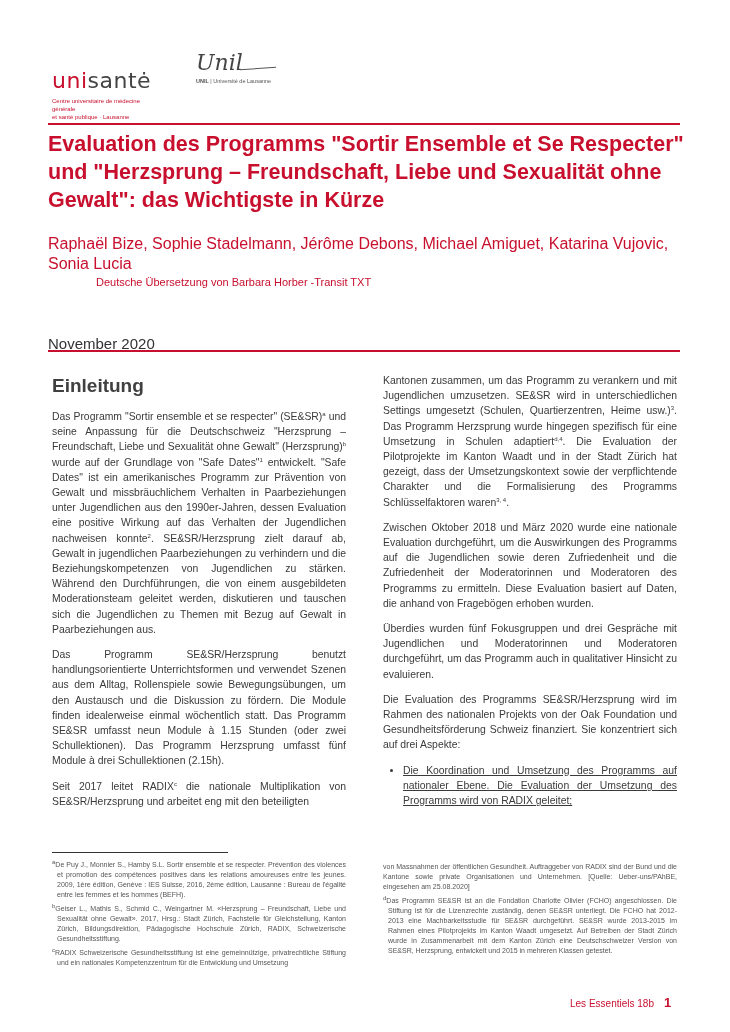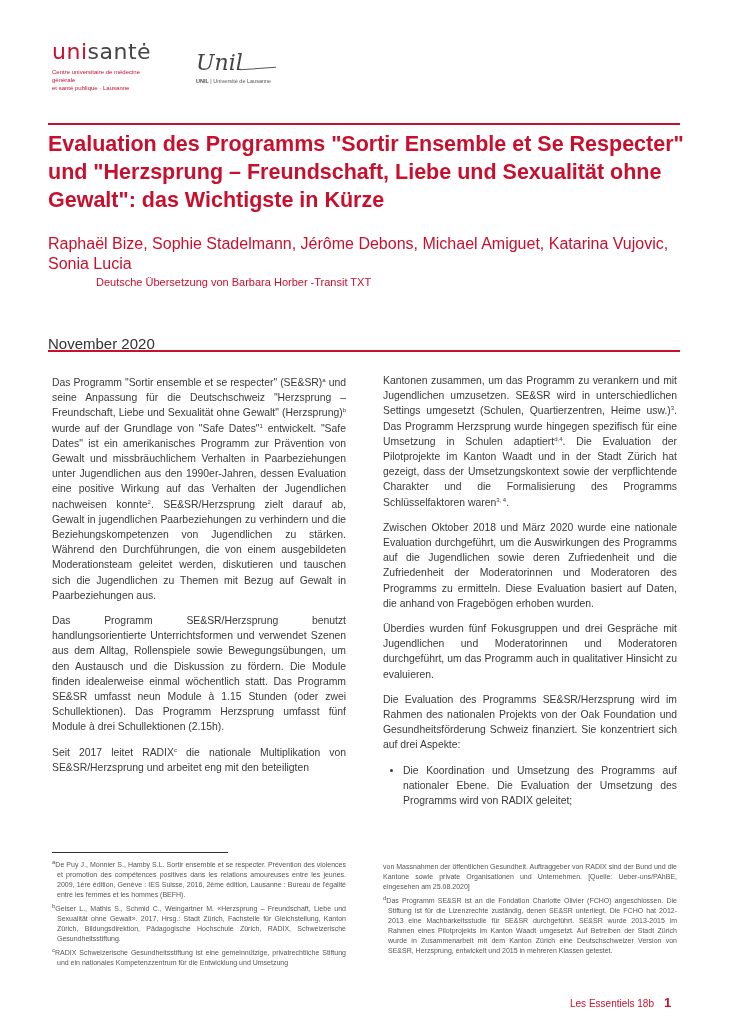--- a/index.html
+++ b/index.html
@@ -1,20 +1,20 @@
 <!DOCTYPE html>
 <html><head>
 <meta charset="utf-8">
 <style>
   html, body { margin: 0; padding: 0; background: #ffffff; }
   body { width: 730px; height: 1032px; position: relative; overflow: hidden; font-family: "Liberation Sans", sans-serif; color: #333; }
   .abs { position: absolute; }
 
   
-  .logo-unisante { left: 52px; top: 41px; }
+  .logo-unisante { left: 52px; top: 70px; }
   .logo-word { font-family: "DejaVu Sans", sans-serif; font-size: 22px; letter-spacing: 0.5px; color: #444; line-height: 22px; }
   .logo-word .red { color: #c8102e; }
   .logo-sub { font-size: 6px; color: #c8102e; line-height: 8px; margin-top: 5px; width: 110px; }
   .logo-unil { left: 196px; top: 52px; }
   .unil-script { font-family: "DejaVu Serif", serif; font-style: italic; font-size: 22px; color: #444; line-height: 22px; position: relative; width: 80px; }
   .unil-script::after { content: ""; position: absolute; left: 44px; top: 16px; width: 36px; height: 1px; background: #555; transform: rotate(-4deg); }
   .unil-sub { font-size: 5.5px; color: #555; margin-top: 4px; }
   .unil-sub b { font-weight: bold; }
 
   
@@ -30,21 +30,21 @@
   .date { left: 48px; top: 335px; color: #333; font-weight: normal; font-size: 15px; }
 
   
   .col { width: 294px; font-size: 10.4px; line-height: 15.2px; color: #3a3a3a; text-align: justify; }
   .col-left { left: 52px; top: 375px; }
   .col-right { left: 383px; top: 373px; }
   .col p { margin: 0 0 10px 0; }
   .h-intro { font-size: 19px; font-weight: bold; color: #404040; margin: 0 0 12px 0; line-height: 22px; }
   sup { font-size: 6px; line-height: 0; }
   .bullet-list { margin: 0; padding-left: 20px; }
-  .bullet-list li { margin: 0; }
+  .bullet-list li { margin: 0; text-decoration: underline; }
 
   
   .fn-rule { left: 52px; top: 852px; width: 176px; height: 1px; background: #333; }
   .fn { font-size: 7px; line-height: 10px; color: #555; text-align: justify; width: 294px; }
   .fn-left { left: 52px; top: 860px; }
   .fn-right { left: 383px; top: 862px; }
   .fn p { margin: 0 0 4px 0; text-indent: -5px; padding-left: 5px; }
   .fn .noindent { text-indent: 0; padding-left: 0; }
 
   
@@ -70,20 +70,21 @@
 <div class="abs rule-red rule-top"></div>
 <div class="abs title">Evaluation des Programms "Sortir Ensemble et Se Respecter" und "Herzsprung – Freundschaft, Liebe und Sexualität ohne Gewalt": das Wichtigste in Kürze</div>
 <div class="abs authors">Raphaël Bize, Sophie Stadelmann, Jérôme Debons, Michael Amiguet, Katarina Vujovic, Sonia Lucia</div>
 <div class="abs translation">Deutsche Übersetzung von Barbara Horber -Transit TXT</div>
 <div class="abs affiliation">
 </div>
 <div class="abs date">November 2020</div>
 <div class="abs rule-red rule-date"></div>
 
 <div class="abs col col-left">
+  <h2 class="h-intro">Einleitung</h2>
   <p>
     <span>Das Programm "Sortir ensemble et se respecter" (SE&amp;SR)</span><sup>a</sup><span> und seine Anpassung für die Deutschschweiz "Herzsprung – Freundschaft, Liebe und Sexualität ohne Gewalt" (Herzsprung)</span><sup>b</sup><span> wurde auf der Grundlage von "Safe Dates"</span><sup>1</sup><span> entwickelt. "Safe Dates" ist ein amerikanisches Programm zur Prävention von Gewalt und missbräuchlichem Verhalten in Paarbeziehungen unter Jugendlichen aus den 1990er-Jahren, dessen Evaluation eine positive Wirkung auf das Verhalten der Jugendlichen nachweisen konnte</span><sup>2</sup><span>. SE&amp;SR/Herzsprung zielt darauf ab, Gewalt in jugendlichen Paarbeziehungen zu verhindern und die Beziehungskompetenzen von Jugendlichen zu stärken. Während den Durchführungen, die von einem ausgebildeten Moderationsteam geleitet werden, diskutieren und tauschen sich die Jugendlichen zu Themen mit Bezug auf Gewalt in Paarbeziehungen aus.</span>
   </p>
   <p>Das Programm SE&amp;SR/Herzsprung benutzt handlungsorientierte Unterrichtsformen und verwendet Szenen aus dem Alltag, Rollenspiele sowie Bewegungsübungen, um den Austausch und die Diskussion zu fördern. Die Module finden idealerweise einmal wöchentlich statt. Das Programm SE&amp;SR umfasst neun Module à 1.15 Stunden (oder zwei Schullektionen). Das Programm Herzsprung umfasst fünf Module à drei Schullektionen (2.15h).</p>
   <p>
     <span>Seit 2017 leitet RADIX</span><sup>c</sup><span> die nationale Multiplikation von SE&amp;SR/Herzsprung und arbeitet eng mit den beteiligten</span>
   </p>
 </div>
 
 <div class="abs col col-right">

